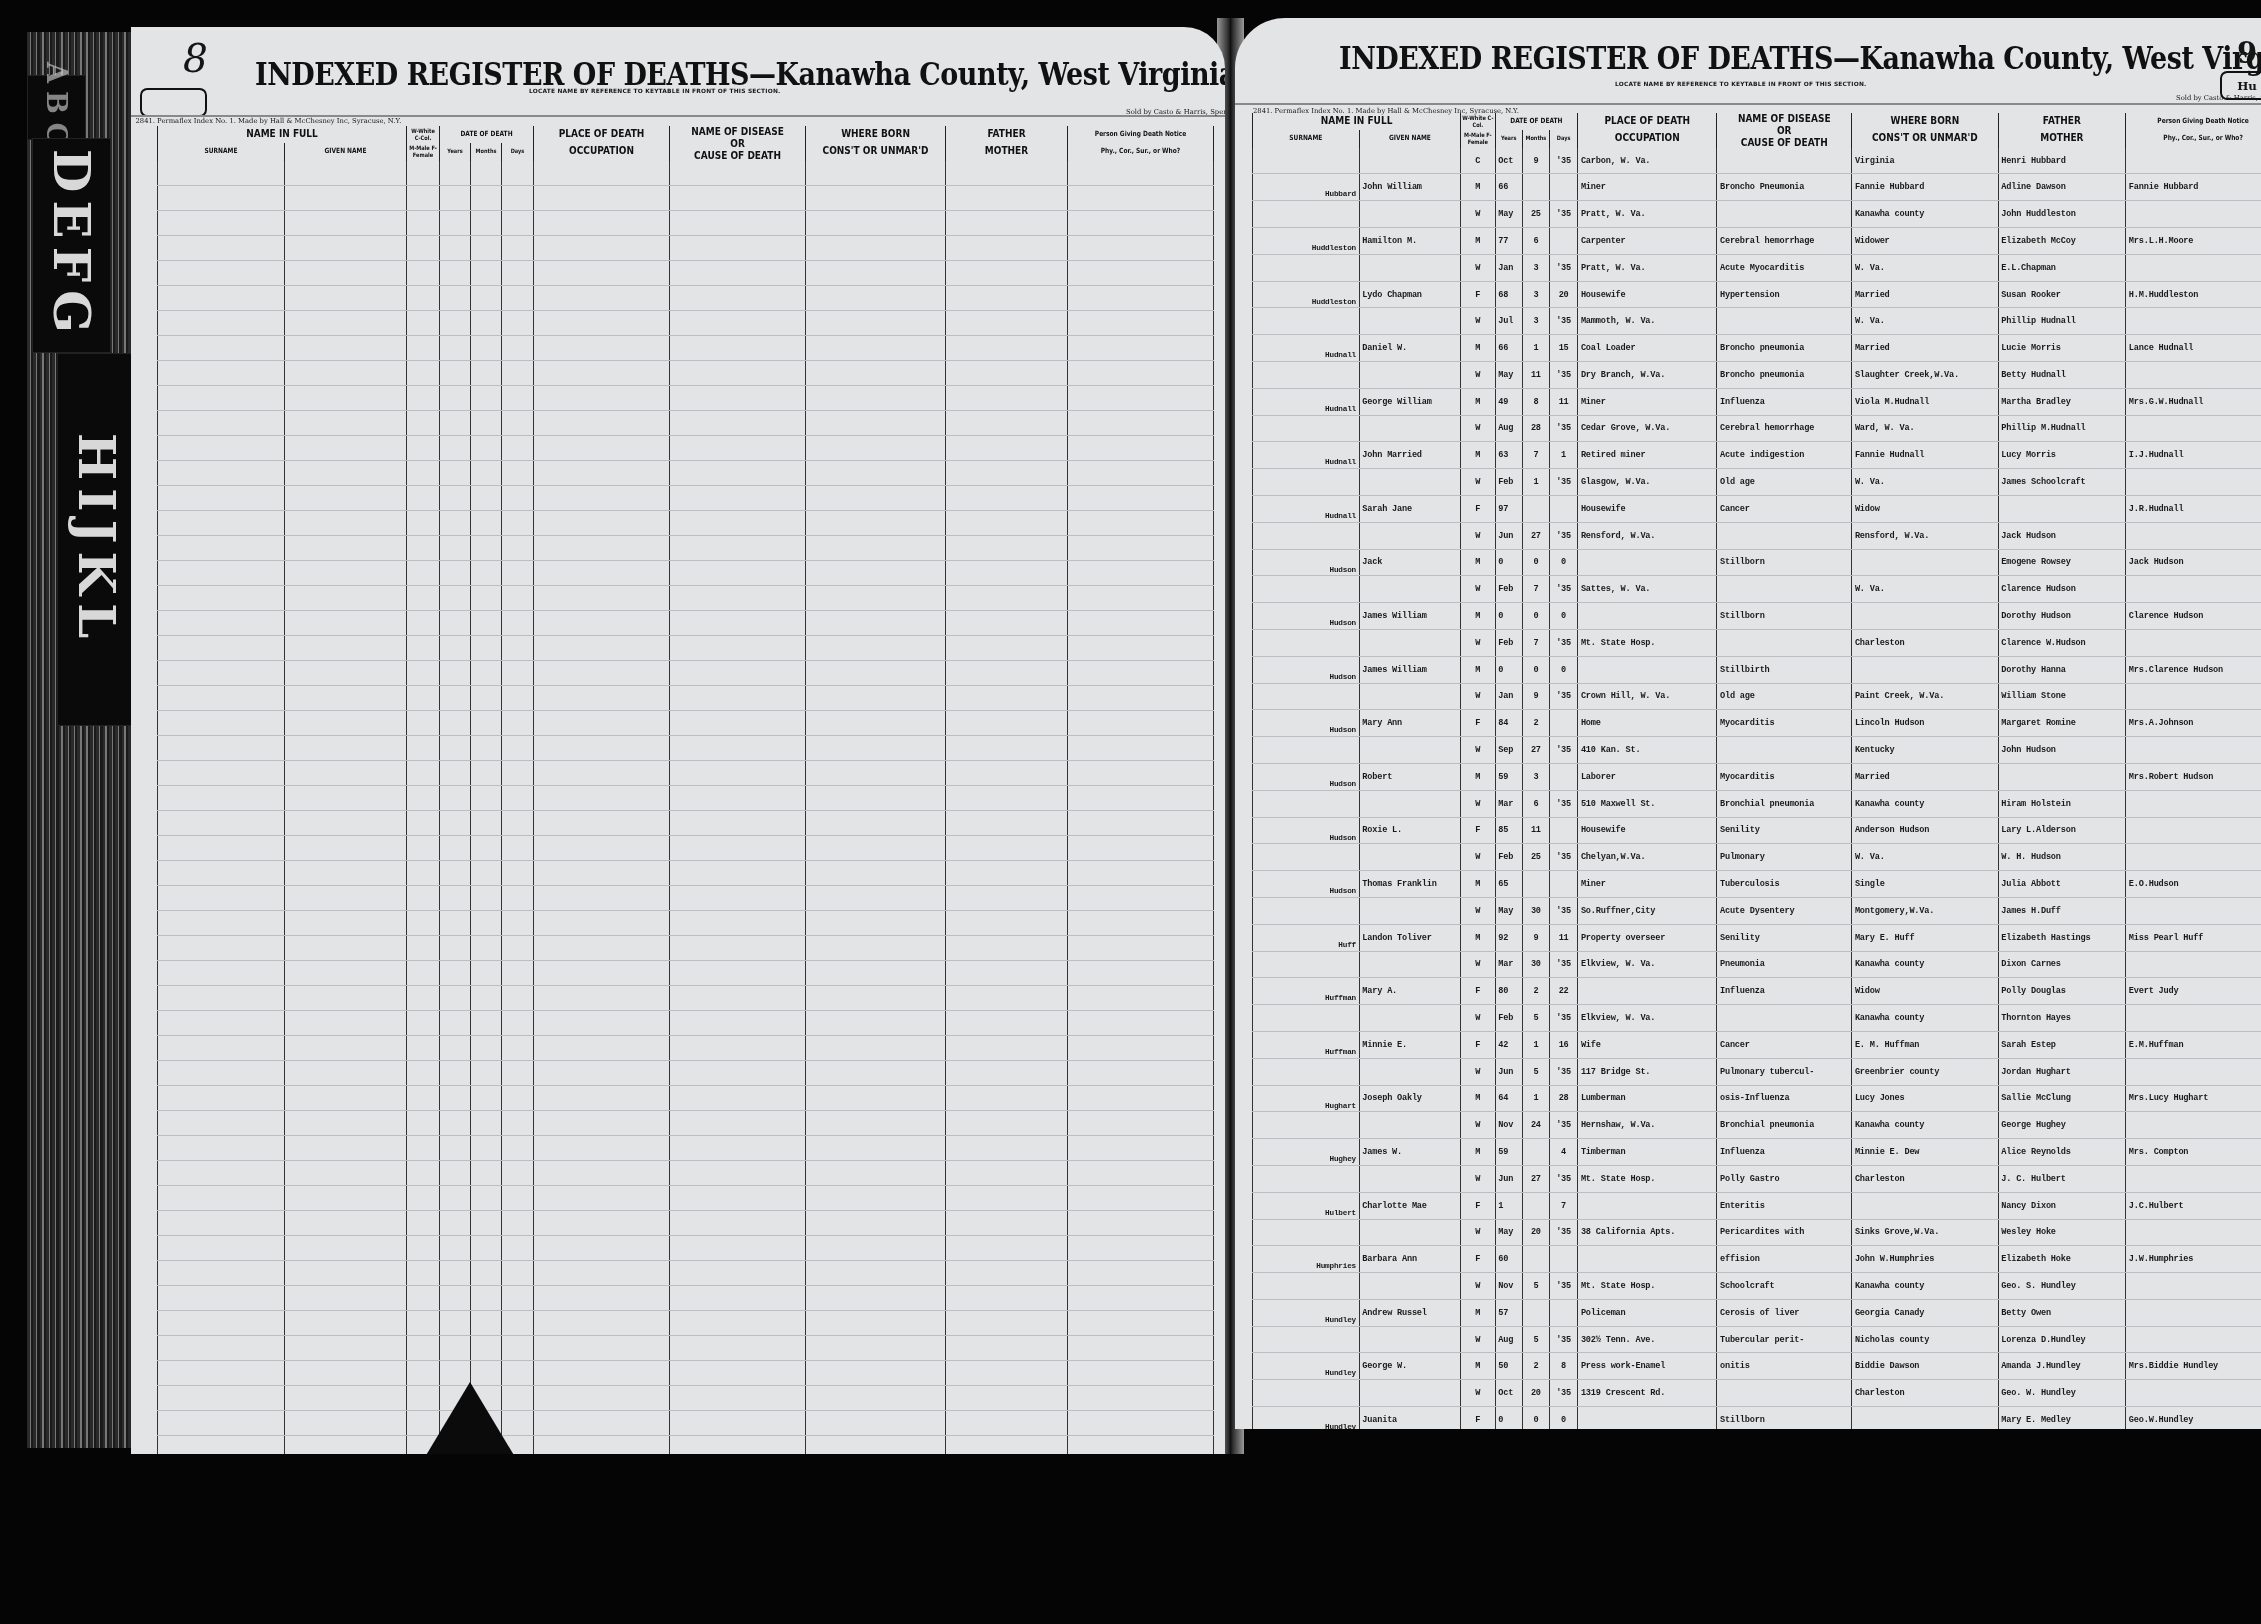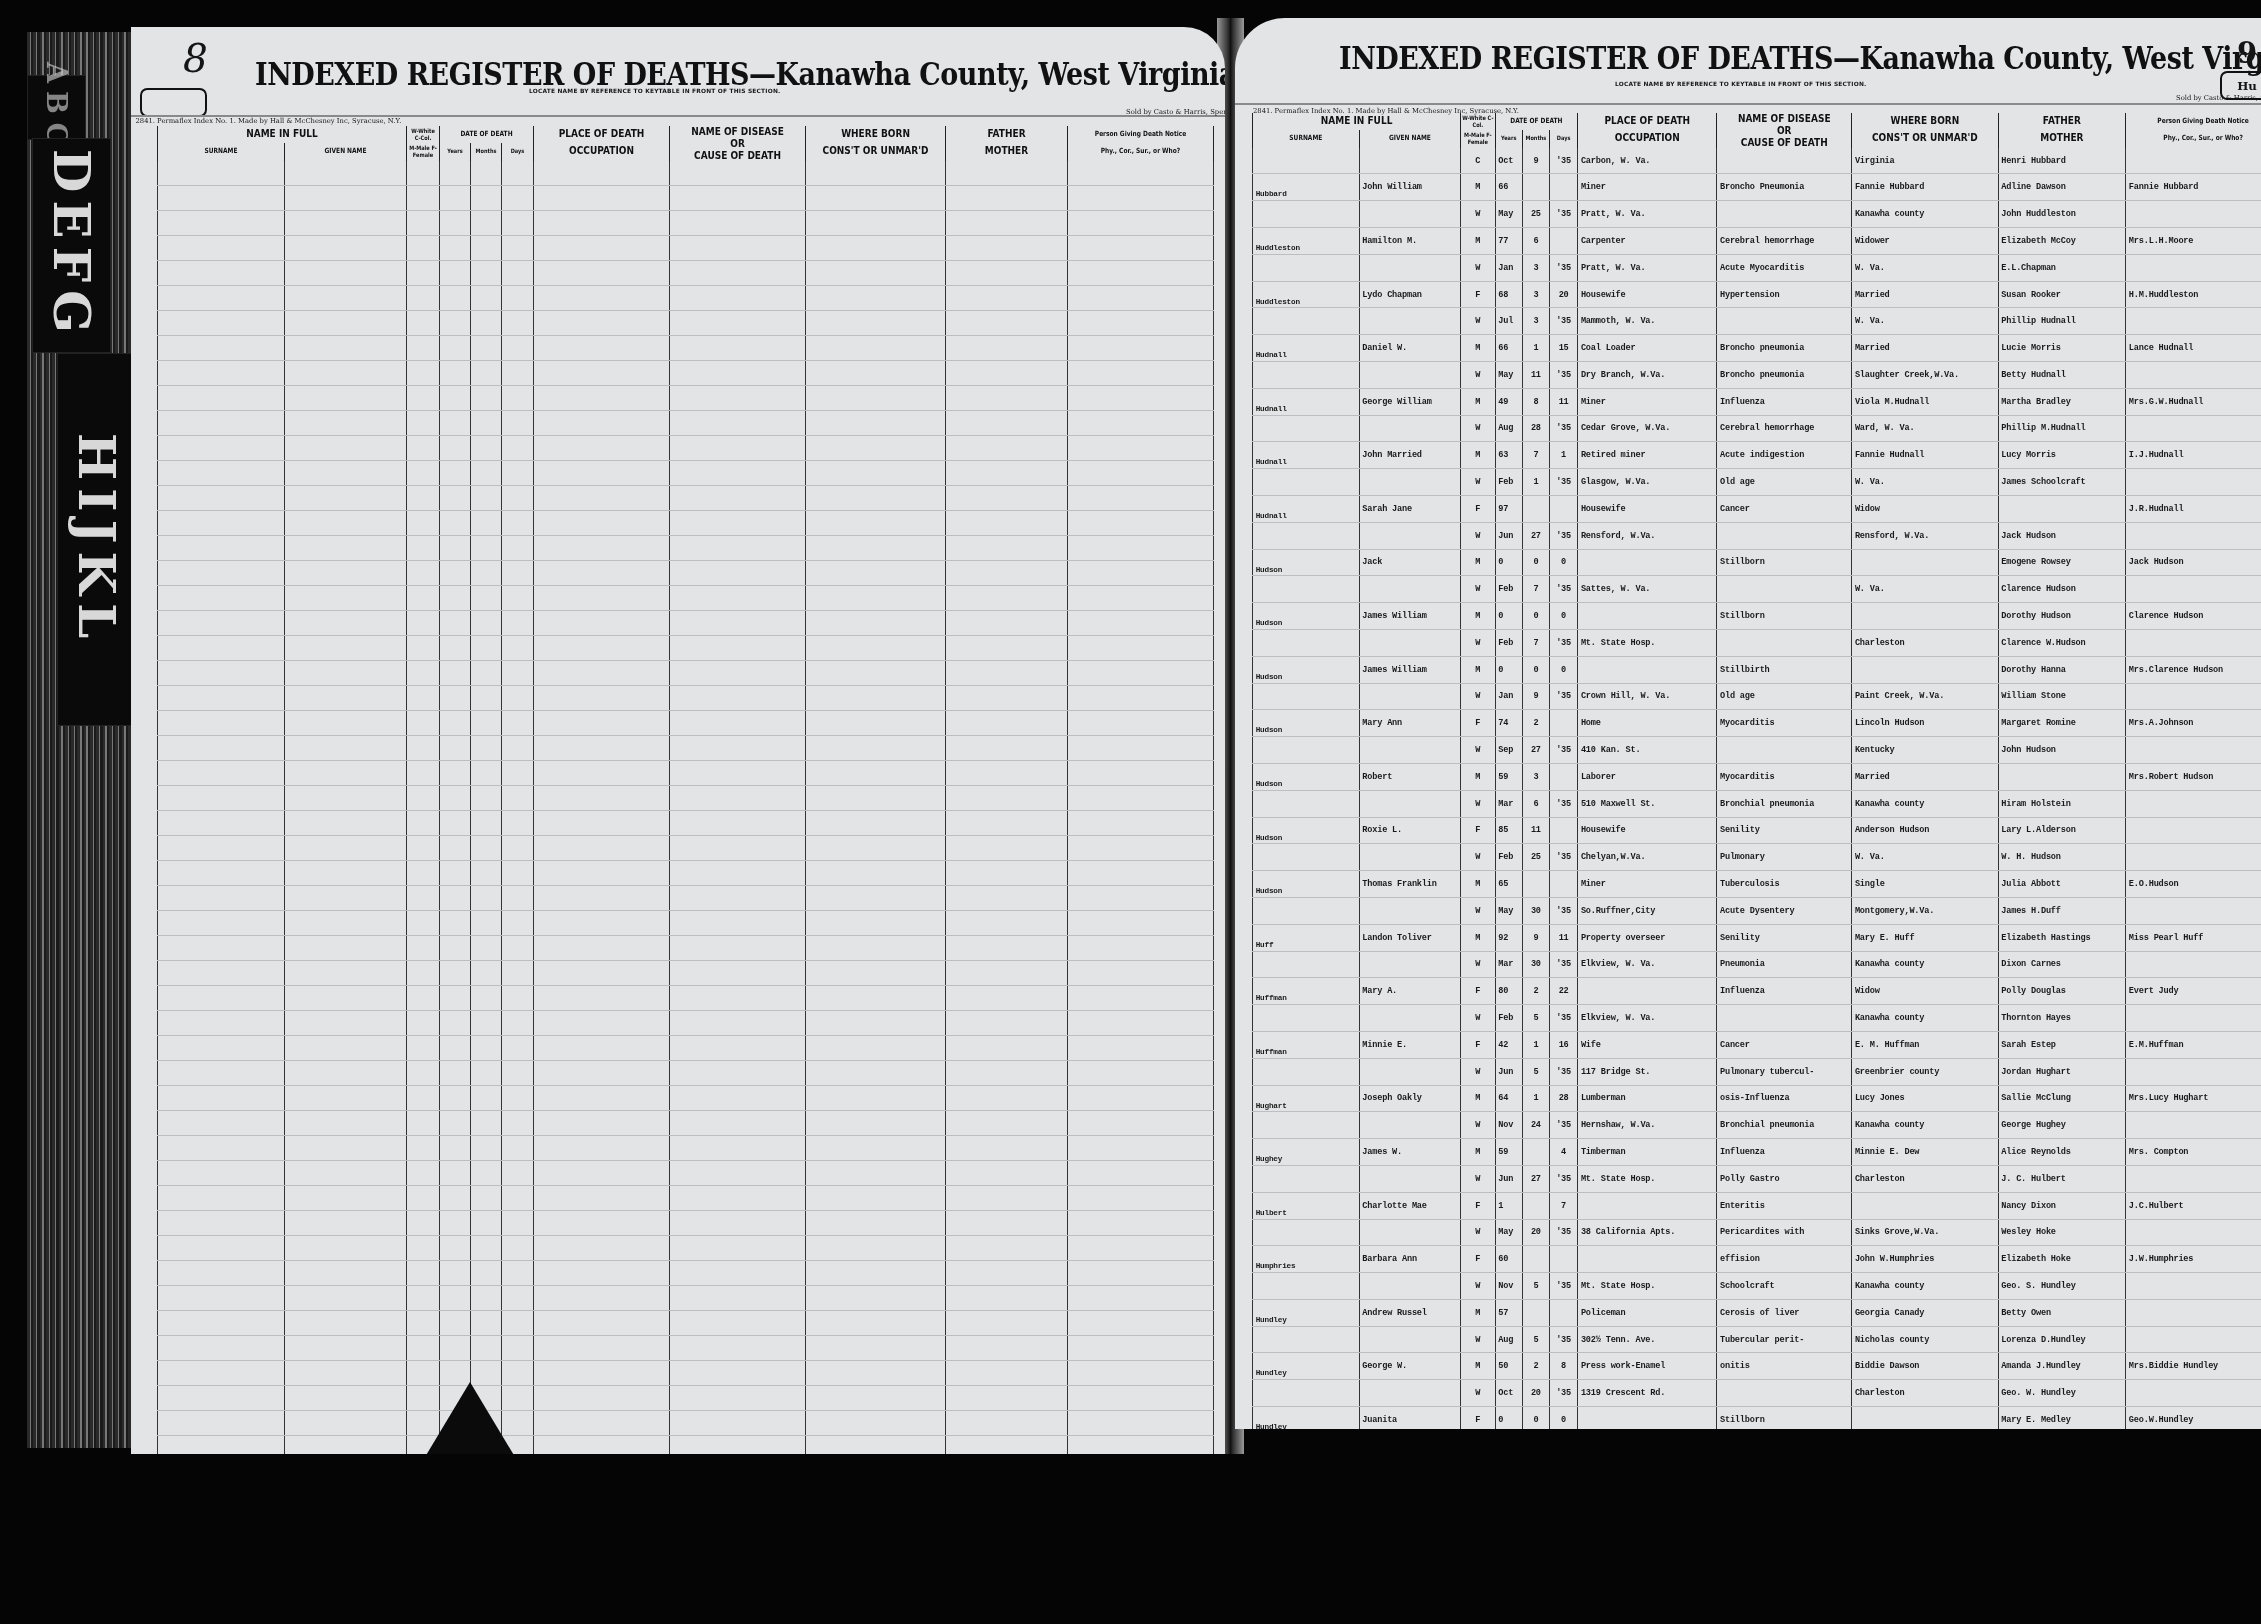--- a/index.html
+++ b/index.html
@@ -43,21 +43,21 @@
   }
   table.reg th.small { font-size: 5.9px; font-weight: bold; }
   table.reg th.tiny { font-size: 5px; }
   table.reg td {
     height: 24px; border-left: 1.4px solid #333; border-right: 1.4px solid #333;
     border-bottom: 0.9px solid #bdbec1; font-size: 8.6px; padding: 0 2.7px; white-space: nowrap; overflow: hidden;
     font-weight: bold; color: #1a1a1a; letter-spacing: -0.2px;
   }
   table.reg td.thin { border-left: 0.5px solid #999; }
   table.reg td.c { text-align: center; }
-  table.reg td.sur { font-size: 7.7px; vertical-align: bottom; padding-bottom: 1.8px; }
+  table.reg td.sur { font-size: 7.7px; vertical-align: bottom; padding-bottom: 1.8px; text-align: right; }
   .object {
     position: absolute; left: 416px; top: 1382px; width: 0; height: 0;
     border-left: 54px solid transparent; border-right: 54px solid transparent; border-bottom: 90px solid #0b0b0b;
   }
   .bottom-shadow { position: absolute; left: 0; top: 1447px; width: 2543px; height: 177px; background: #050505; }
 </style>
 </head>
 <body>
 
 <div class="edge-stack" style="left:27px;top:32px;width:104px;height:1416px;"></div>
@@ -1119,21 +1119,21 @@
           <td>Crown Hill, W. Va.</td>
           <td>Old age</td>
           <td>Paint Creek, W.Va.</td>
           <td>William Stone</td>
           <td></td>
         </tr>
         <tr>
           <td class="sur">Hudson</td>
           <td class="thin">Mary Ann</td>
           <td class="c">F</td>
-          <td>74</td>
+          <td>84</td>
           <td class="c">2</td>
           <td class="c"></td>
           <td>Home</td>
           <td>Myocarditis</td>
           <td>Lincoln Hudson</td>
           <td>Margaret Romine</td>
           <td>Mrs.A.Johnson</td>
         </tr>
         <tr>
           <td class="sur"></td>

